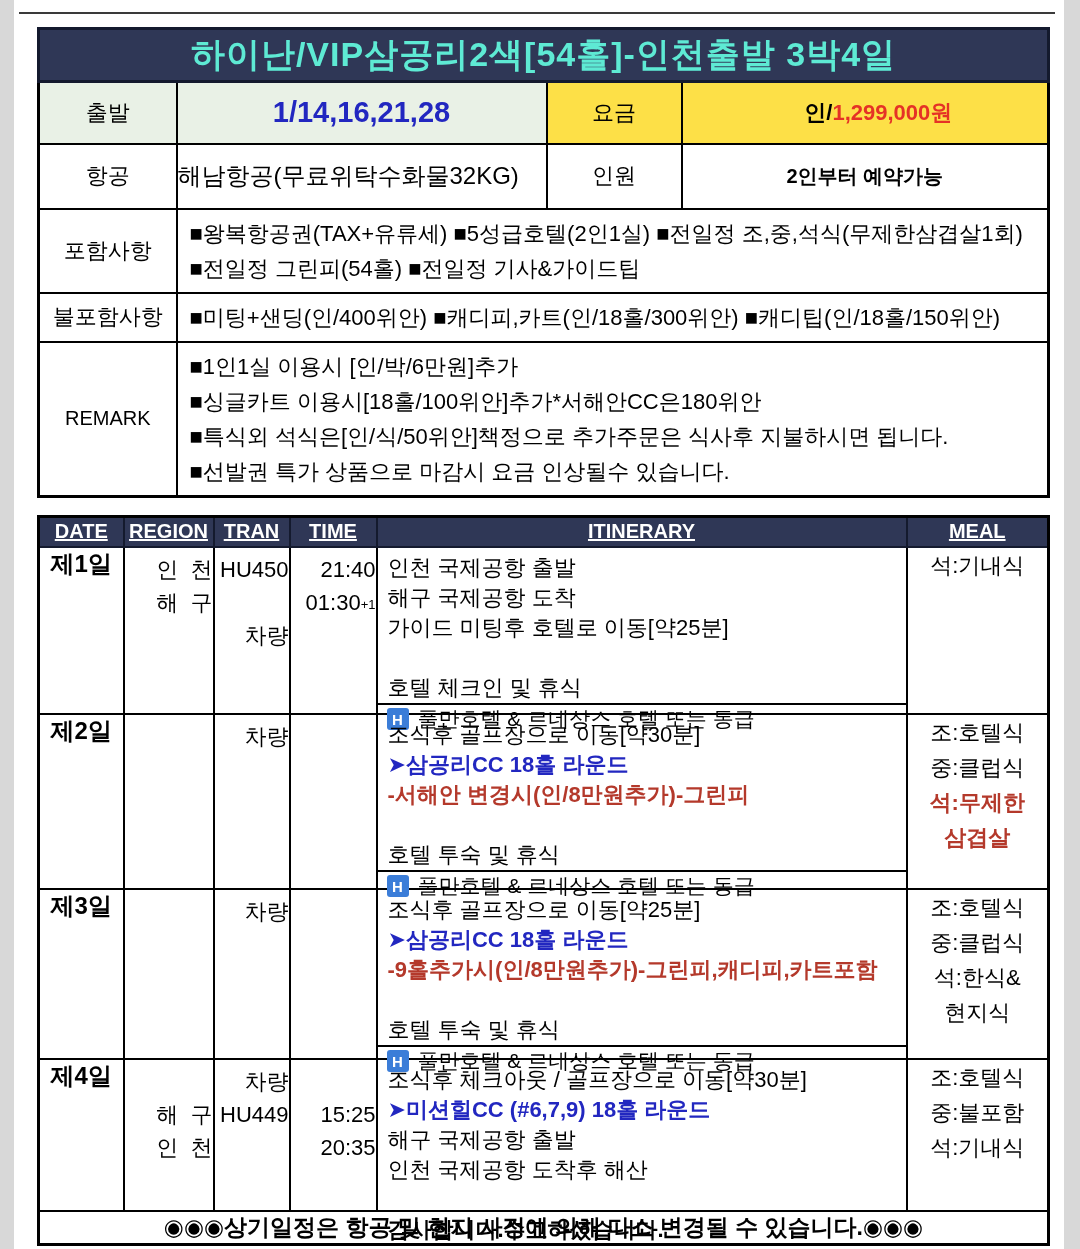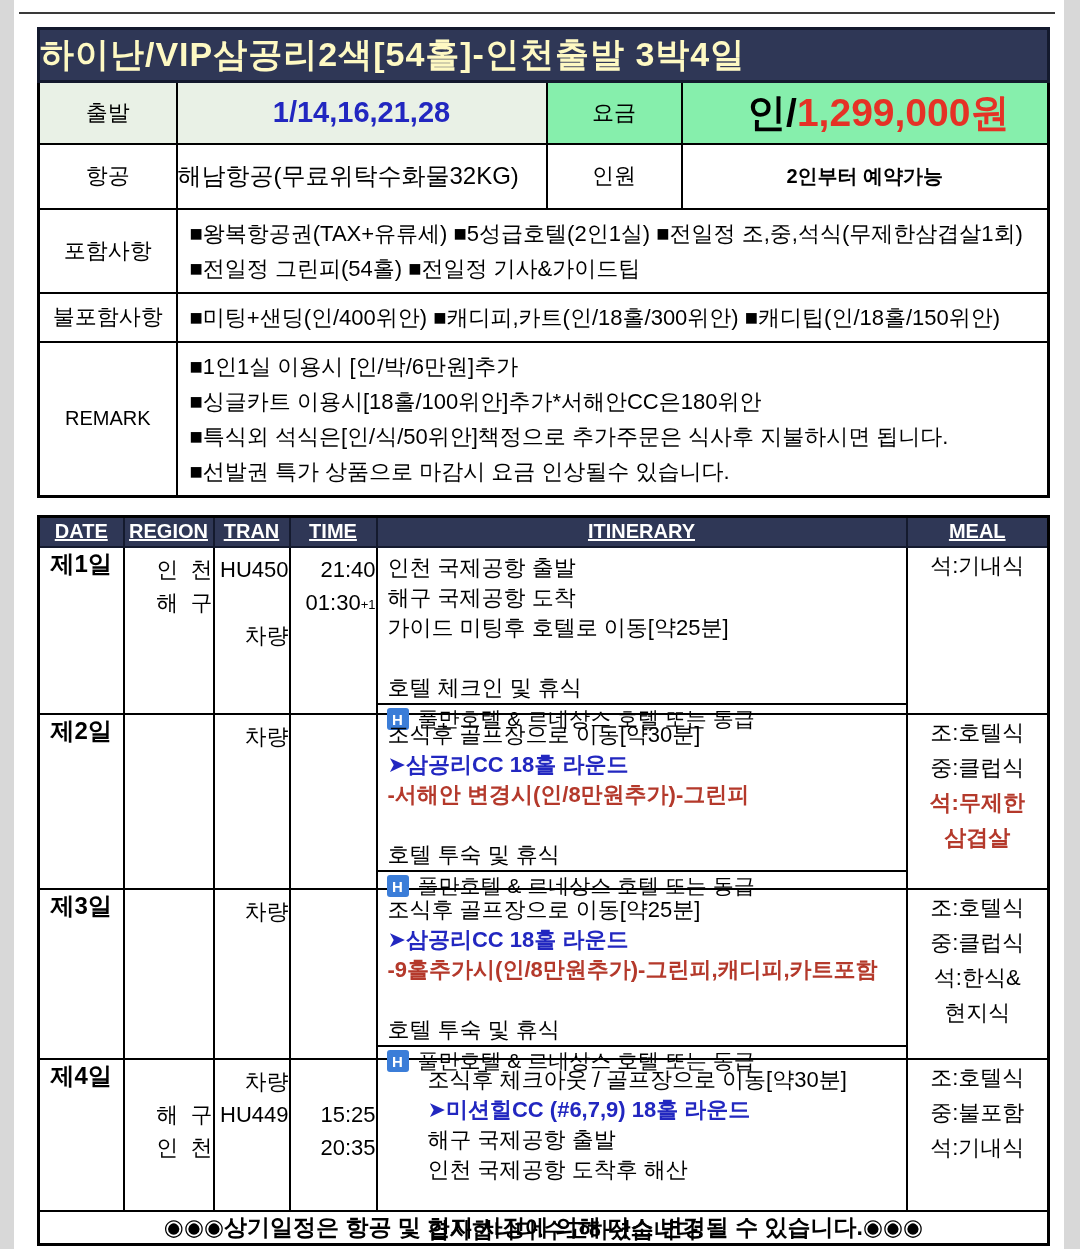--- a/index.html
+++ b/index.html
@@ -20,35 +20,35 @@
     border-top:2px solid #3a3a3a;
   }
   .content { padding:27px 0 0 23px; }
 
   table { border-collapse:collapse; table-layout:fixed; width:1010px; }
   td, th { border:2px solid #000; }
   table.t1, table.t2 { border:3px solid #000; }
 
   
   .title-cell {
-    background:#2f3756; color:#fef9c3;
-    font-size:34px; font-weight:bold; text-align:left;
+    background:#2f3756; color:#5eead4;
+    font-size:34px; font-weight:bold; text-align:center;
     height:53px; letter-spacing:1px;
     border:3px solid #141a2e;
   }
   .lbl { text-align:center; font-size:22px; vertical-align:middle; }
   .green-bg { background:#e9f1e6; }
-  .yellow-bg { background:#86efac; }
+  .yellow-bg { background:#fde047; }
   .r-depart { height:62px; }
   .r-air { height:65px; }
   .r-inc { height:71px; }
   .r-exc { height:48px; }
   .r-rem { height:148px; }
   .depart-val { text-align:center; vertical-align:middle; font-size:29px; font-weight:bold; color:#2227c0; }
-  .fare-val { text-align:center; vertical-align:middle; font-size:39px; font-weight:bold;padding-left:27px; }
+  .fare-val { text-align:center; vertical-align:middle; font-size:22px; font-weight:bold;padding-left:27px; }
   .fare-val .price { color:#e53226; }
   .air-val { text-align:left; vertical-align:middle; font-size:24px; }
   .pax-val { text-align:center; vertical-align:middle; font-size:20px; font-weight:bold; }
   .multiline { vertical-align:middle; padding:6px 4px 6px 12px; font-size:22px; }
   .multiline div { line-height:35px; white-space:nowrap; }
   .remark-label { font-size:20px; }
 
   
   .t2 { margin-top:17px; }
   .t2 thead td {
@@ -263,21 +263,21 @@
             <td class="small-cell">
               <div>차량</div>
               <div>HU449</div>
             </td>
             <td class="small-cell time-cell">
               <div>&nbsp;</div>
               <div>15:25</div>
               <div>20:35</div>
             </td>
             <td class="itin-cell">
-              <div class="itin-wrap" style="height: 147px; margin-left: 40px;">
+              <div class="itin-wrap" style="height: 147px;">
                 <div class="itin-lines">
                   <div>조식후 체크아웃 / 골프장으로 이동[약30분]</div>
                   <div class="blue bold">➤미션힐CC (#6,7,9) 18홀 라운드</div>
                   <div>해구 국제공항 출발</div>
                   <div>인천 국제공항 도착후 해산</div>
                   <div>&nbsp;</div>
                   <div class="bold">감사합니다.수고하셨습니다.</div>
                 </div>
               </div>
             </td>

